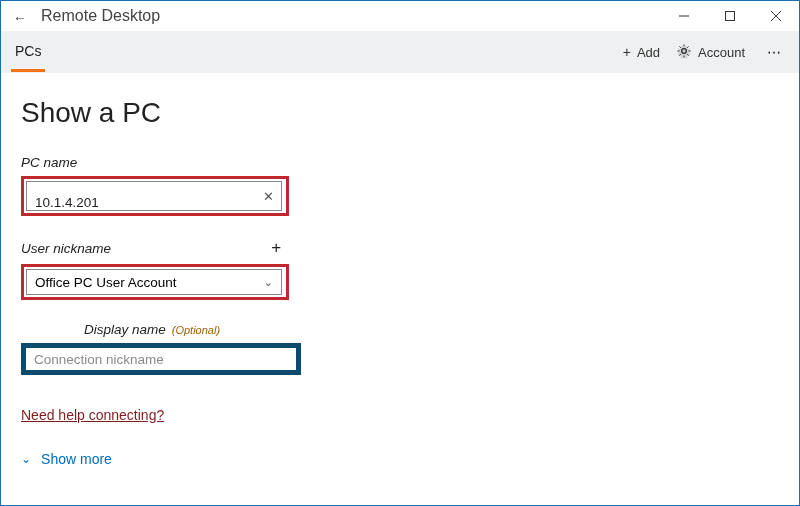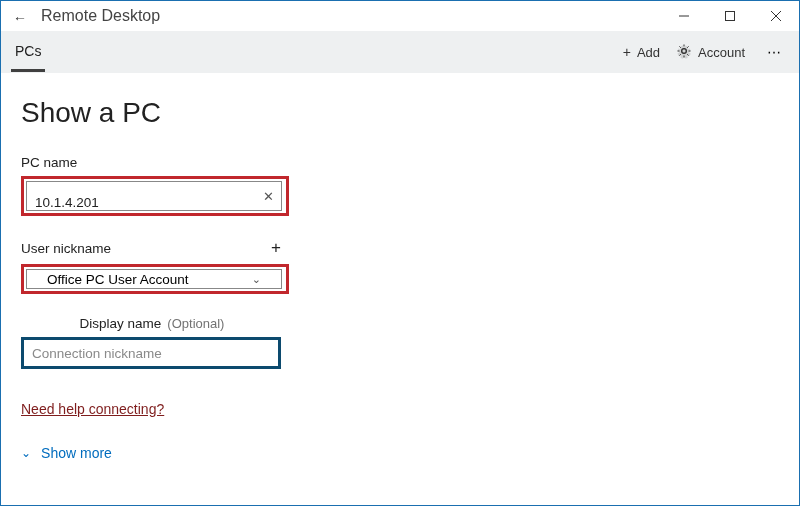--- a/index.html
+++ b/index.html
@@ -6,43 +6,43 @@
     body { width: 800px; height: 506px; background: #fff; border: 1px solid #1a6fb0; overflow: hidden; }
     
     .titlebar { height: 30px; display: flex; align-items: center; justify-content: space-between; background: #fff; }
     .titlebar-left { display: flex; align-items: center; gap: 14px; padding-left: 12px; }
     .back-arrow { font-size: 14px; color: #333; cursor: pointer; }
     .app-title { font-size: 16px; color: #444; }
     .titlebar-right { display: flex; }
     .win-btn { width: 46px; height: 30px; display: flex; align-items: center; justify-content: center; cursor: pointer; font-size: 10px; color: #333; }
     
     .commandbar { height: 42px; background: #eef0f1; display: flex; align-items: center; justify-content: space-between; padding: 0 10px 0 10px; }
-    .tab { font-size: 14px; color: #222; padding: 10px 4px; border-bottom: 3px solid #404040; }
+    .tab { font-size: 14px; color: #222; padding: 10px 4px; border-bottom: 3px solid #f97316; }
     .cmd-right { display: flex; align-items: center; gap: 16px; }
     .cmd-item { display: flex; align-items: center; gap: 6px; font-size: 13px; color: #333; cursor: pointer; }
     .cmd-icon { font-size: 14px; }
     .more-btn { font-size: 14px; padding: 4px 6px; cursor: pointer; letter-spacing: 2px; }
     
     .content { padding: 24px 20px; }
     .page-title { font-size: 28px; font-weight: 350; color: #222; margin-bottom: 26px; }
     
     .form-group { margin-bottom: 22px; }
-    .form-label { font-size: 13.5px; color: #222; margin-bottom: 6px; display: flex; align-items: center; justify-content: space-between; width: 262px; }
-    .optional { color: #737373; font-size: 13px; margin-left: 6px; }
+    .form-label { font-size: 13.5px; color: #222; margin-bottom: 6px; display: flex; align-items: center; justify-content: space-between; width: 262px; font-style: italic; }
+    .optional { color: #a16207; font-size: 11px; margin-left: 6px; }
     .highlighted { border: 3px solid #c1272d; padding: 2px; width: 268px; }
     
     .text-input-wrap { position: relative; width: 256px; }
     .text-input { width: 256px; height: 30px; border: 1px solid #888; padding: 12px 28px 0 8px; font-size: 13.5px; color: #222; background: #fff; }
     .text-input::placeholder { color: #8a8a8a; }
     .clear-x { position: absolute; right: 8px; top: 50%; transform: translateY(-50%); font-size: 13px; color: #555; cursor: pointer; }
     
-    .combo { width: 256px; height: 20px; border: 1px solid #888; padding: 0 20px; display: flex; align-items: center; justify-content: space-between; font-size: 13.5px; background: #fff; cursor: pointer; }
+    .combo { width: 256px; height: 26px; border: 1px solid #888; padding: 0 8px; display: flex; align-items: center; justify-content: space-between; font-size: 13.5px; background: #fff; cursor: pointer; }
     .combo-chevron { font-size: 11px; color: #555; }
     
-    .plain-input { width: 260px; height: 32px; border: 3px solid #0c4a6e; padding: 0 8px; font-size: 13.5px; background: #fff; }
+    .plain-input { width: 280px; height: 32px; border: 5px solid #0c4a6e; padding: 0 8px; font-size: 13.5px; background: #fff; }
     .plain-input::placeholder { color: #8a8a8a; }
     
     .add-plus { font-size: 17px; color: #222; cursor: pointer; padding: 0 2px; font-weight: 300; }
     
     .help-link { font-size: 14px; color: #7f1d1d; text-decoration: underline; cursor: pointer; display: inline-block; margin-top: 10px; margin-bottom: 28px; }
     
     .show-more { display: flex; align-items: center; gap: 10px; color: #006cbe; font-size: 14px; cursor: pointer; }
     .show-more-chevron { font-size: 12px; }
   </style>
 </head>

